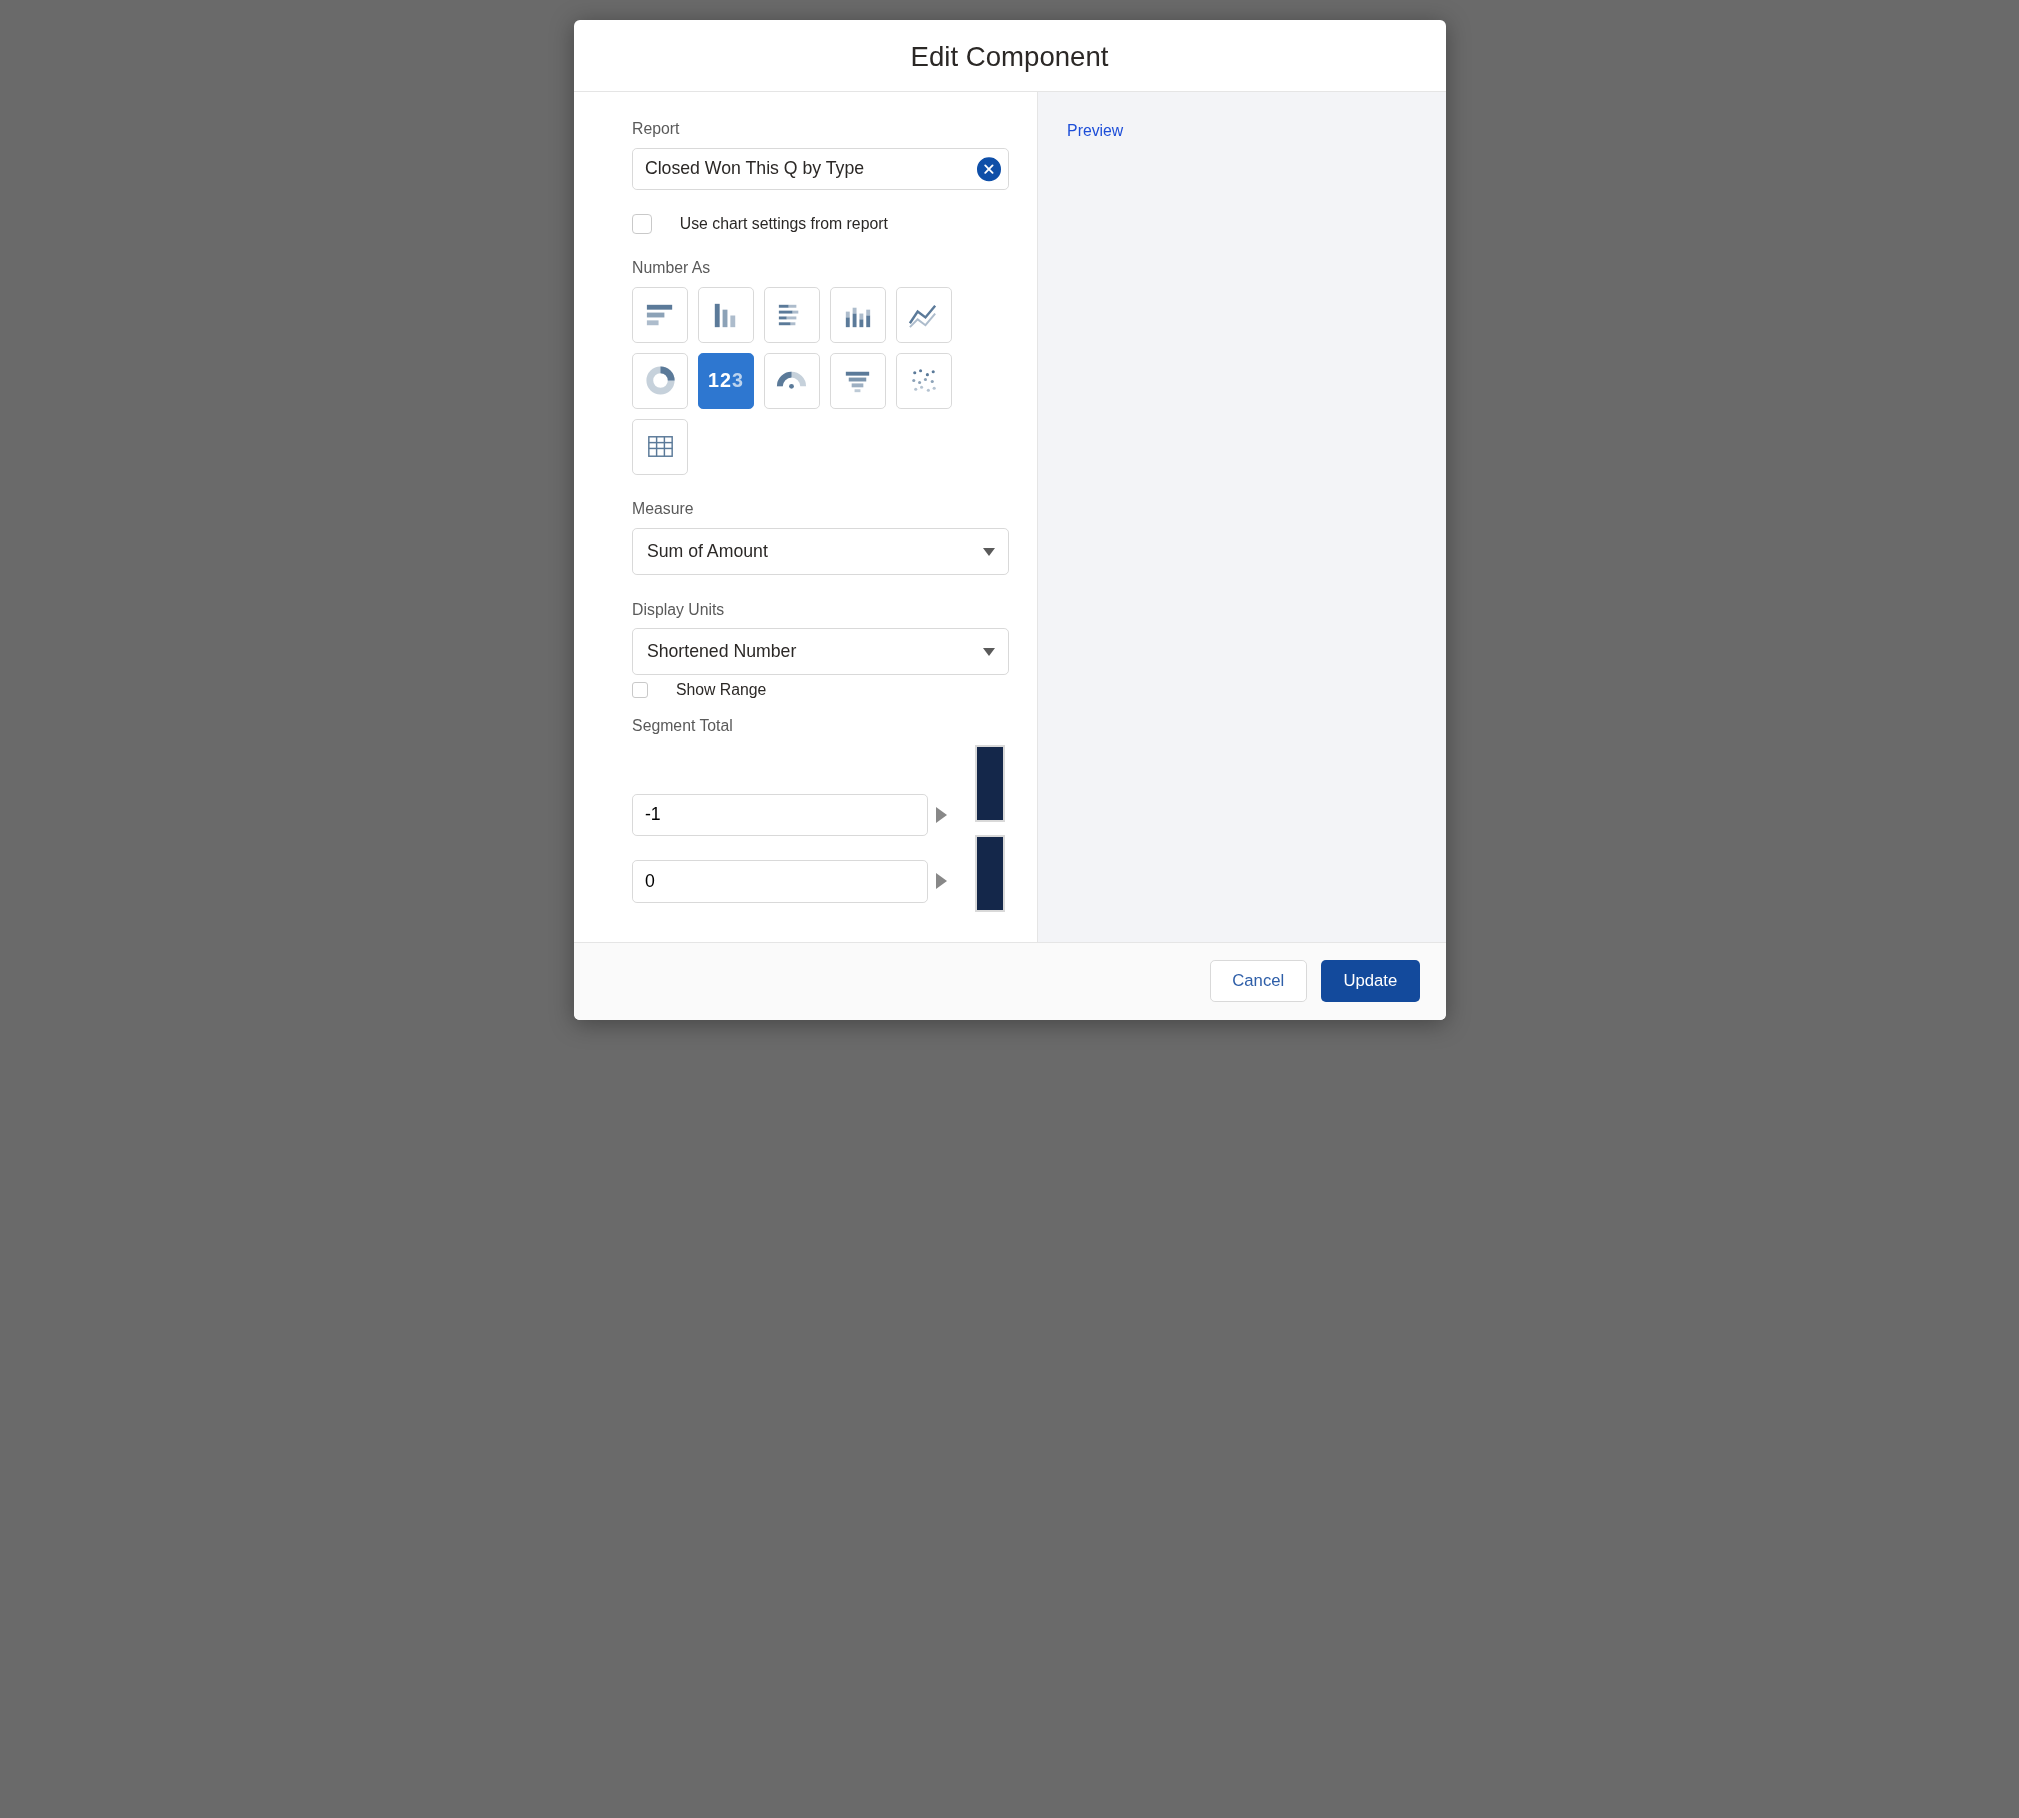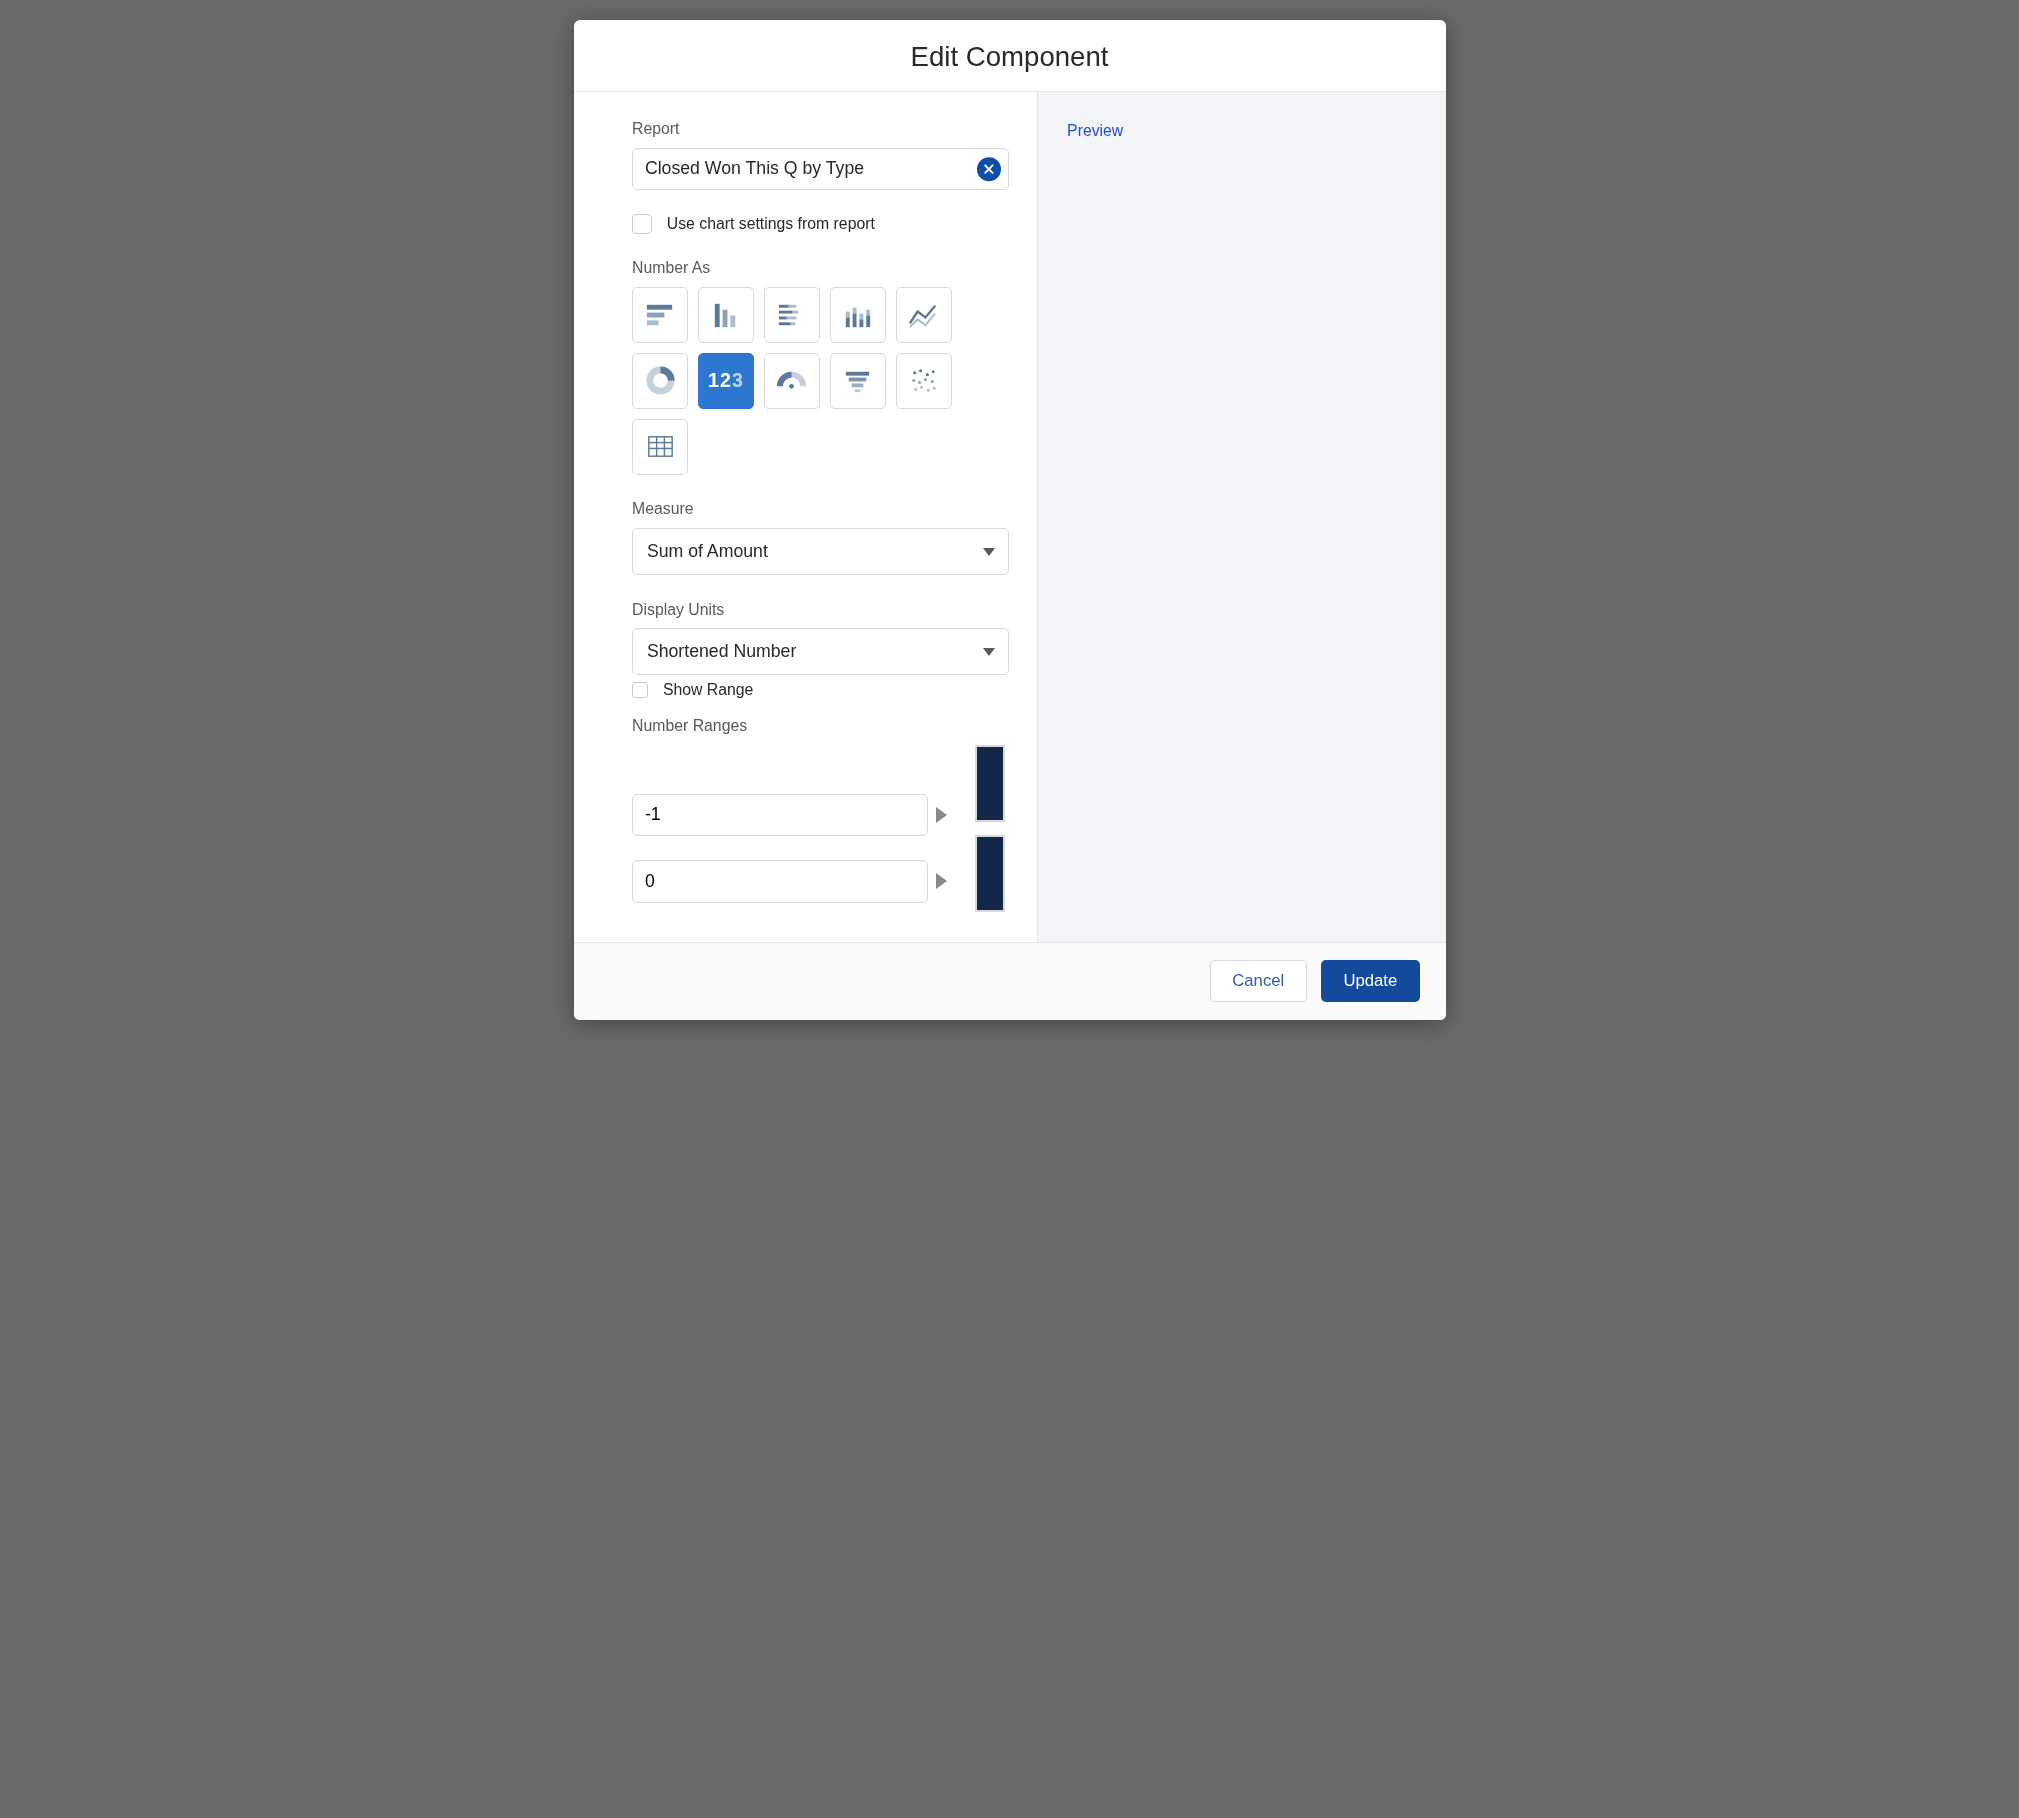--- a/index.html
+++ b/index.html
@@ -79,21 +79,21 @@
     color: #fff;
     border: 2px solid #0f4fa8;
     display: flex; align-items: center; justify-content: center;
     cursor: pointer;
     font-size: 13.8px;
     font-weight: bold;
   }
   .checkbox-row {
     display: flex;
     align-items: center;
-    gap: 15px;
+    gap: 28px;
     margin-bottom: 25.6px;
   }
   .checkbox-row.small { margin-bottom: 17.7px; margin-top: 5.9px; }
   .chk {
     width: 19.7px; height: 19.7px;
     border: 1px solid #c9c9c9;
     border-radius: 3.9px;
     background: #fff;
     cursor: pointer;
   }
@@ -381,21 +381,21 @@
       <div class="select-wrap" style="margin-bottom:5.9px">
         <div class="select">Shortened Number</div>
         <div class="caret-down"></div>
       </div>
 
       <div class="checkbox-row small">
         <div class="chk sm"></div>
         <span>Show Range</span>
       </div>
 
-      <label class="field-label">Number Ranges</label>
+      <label class="field-label">Segment Total</label>
       <div class="segment-area">
         <div style="height:49px"></div>
         <div class="seg-row">
           <input class="seg-input" value="-1" style="">
           <div class="tri"></div>
         </div>
         <div class="seg-row">
           <input class="seg-input" value="0" style="">
           <div class="tri"></div>
         </div>

